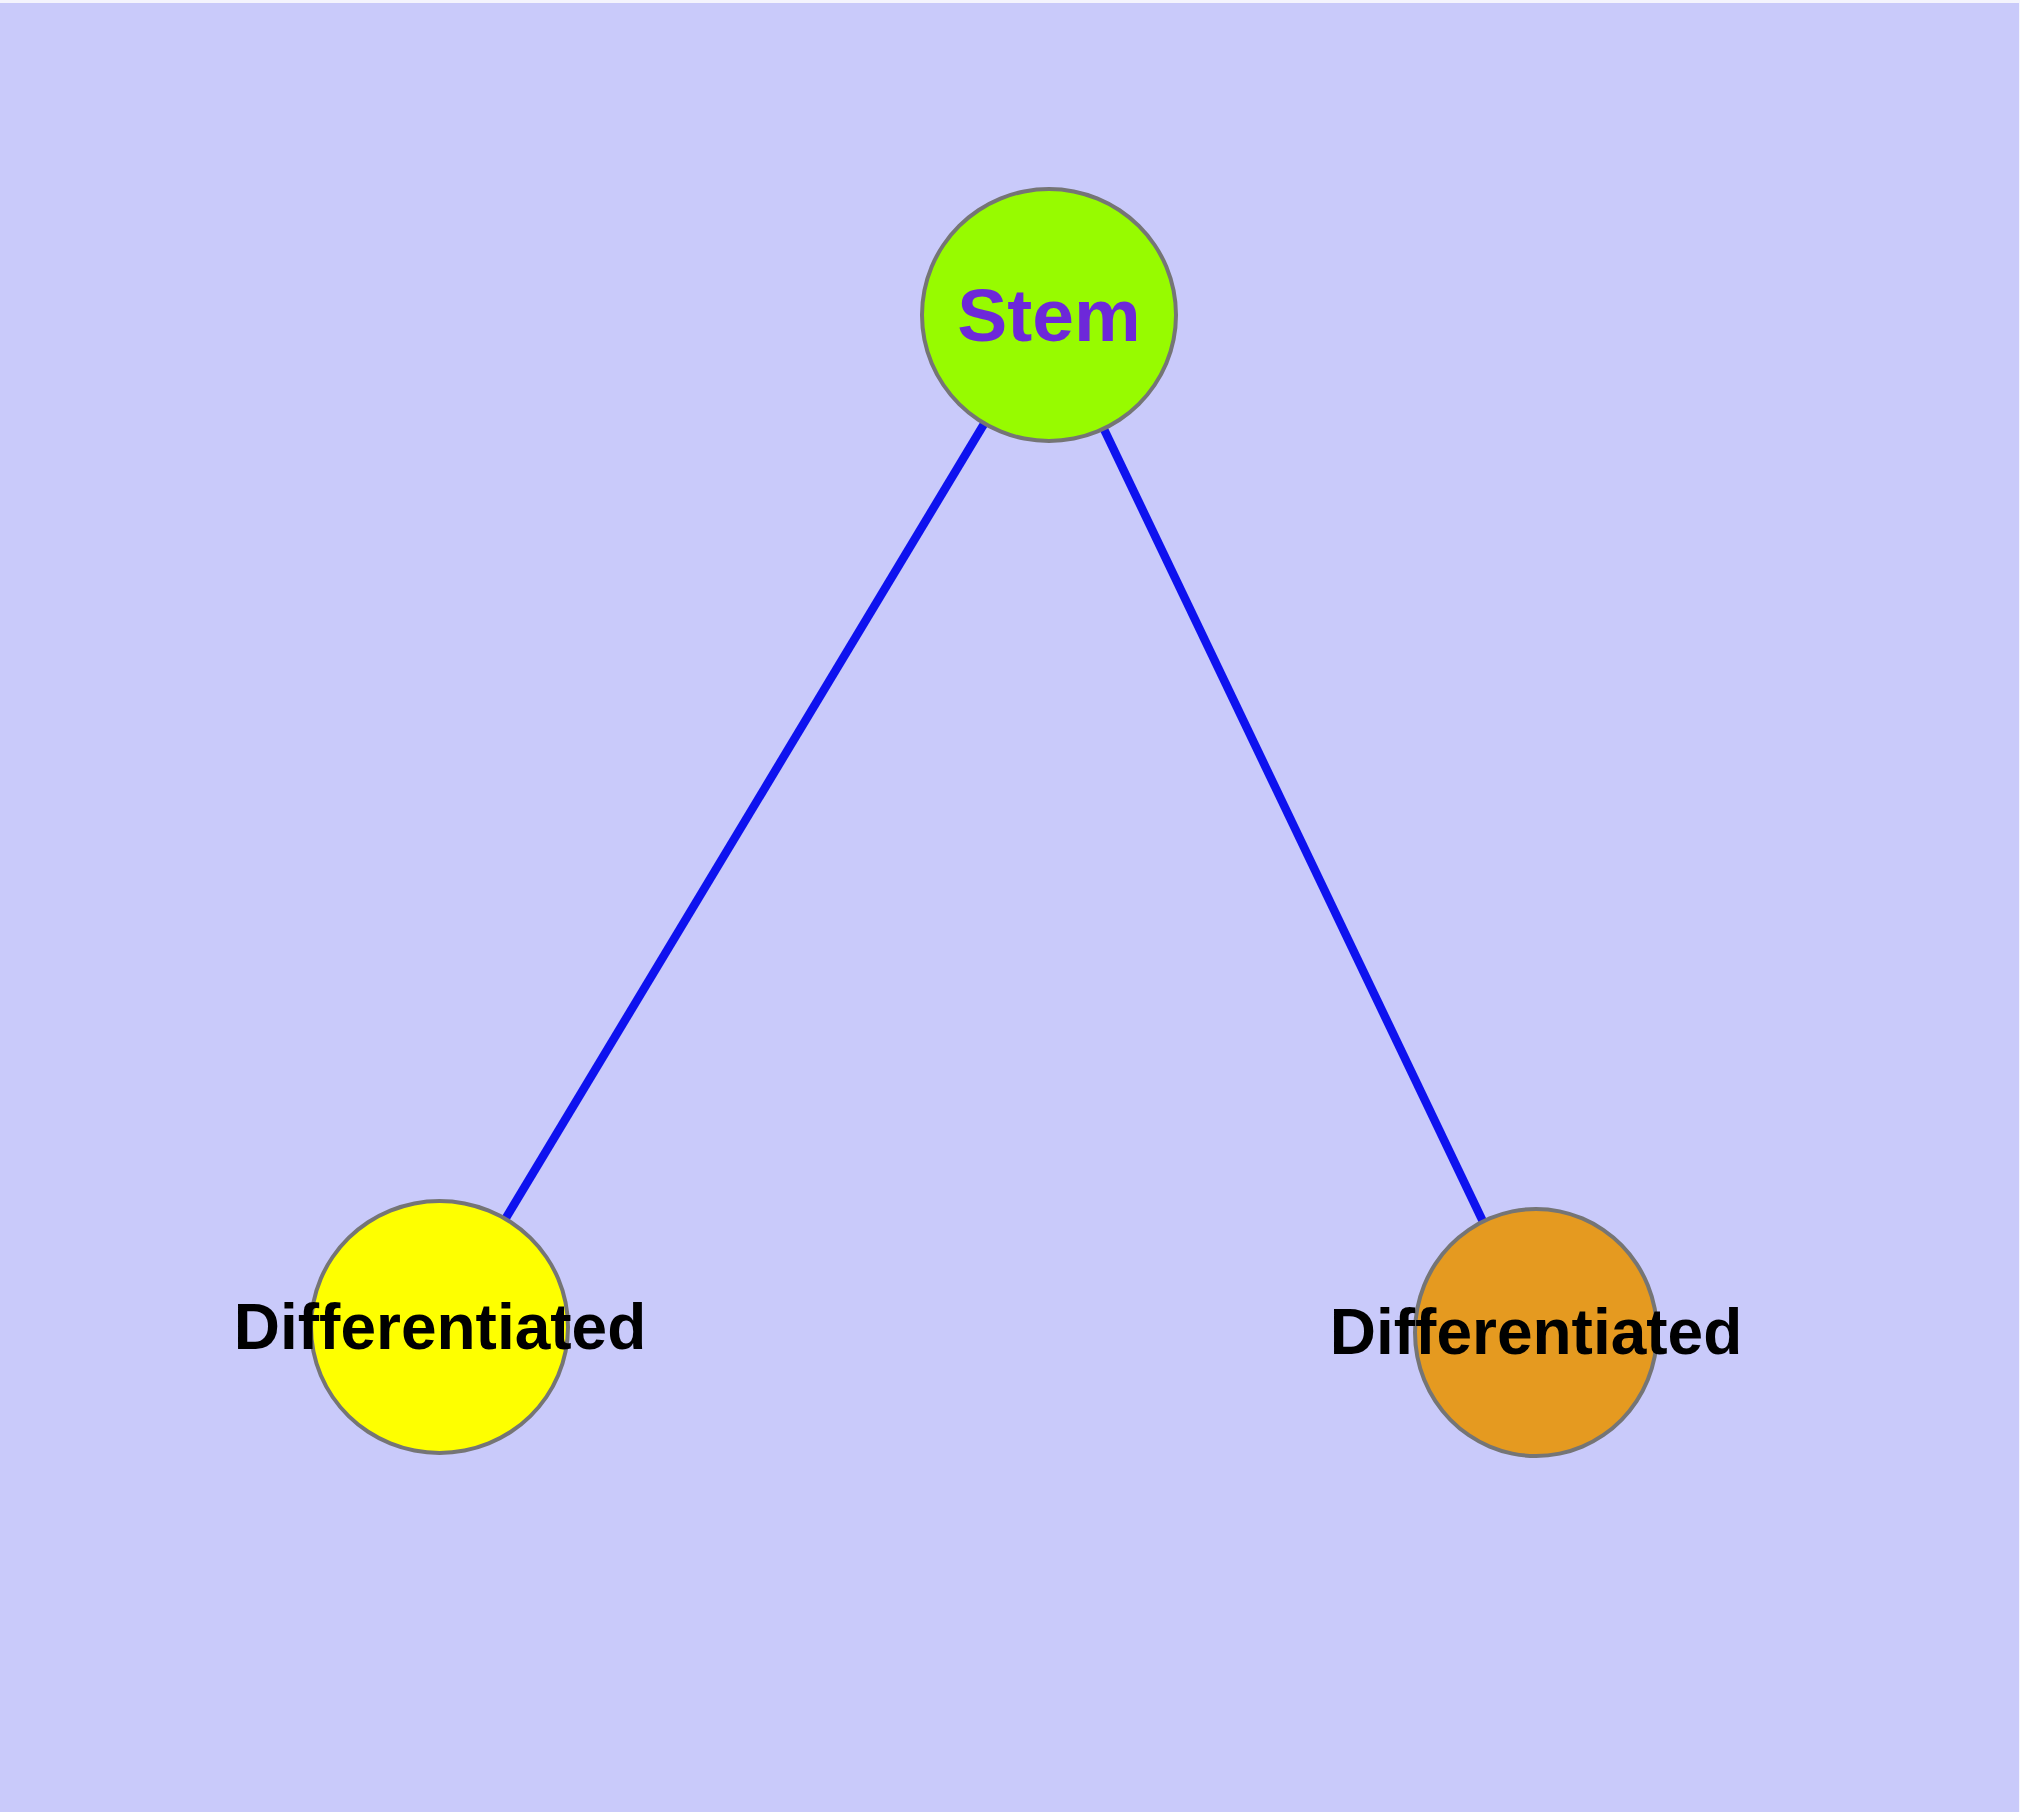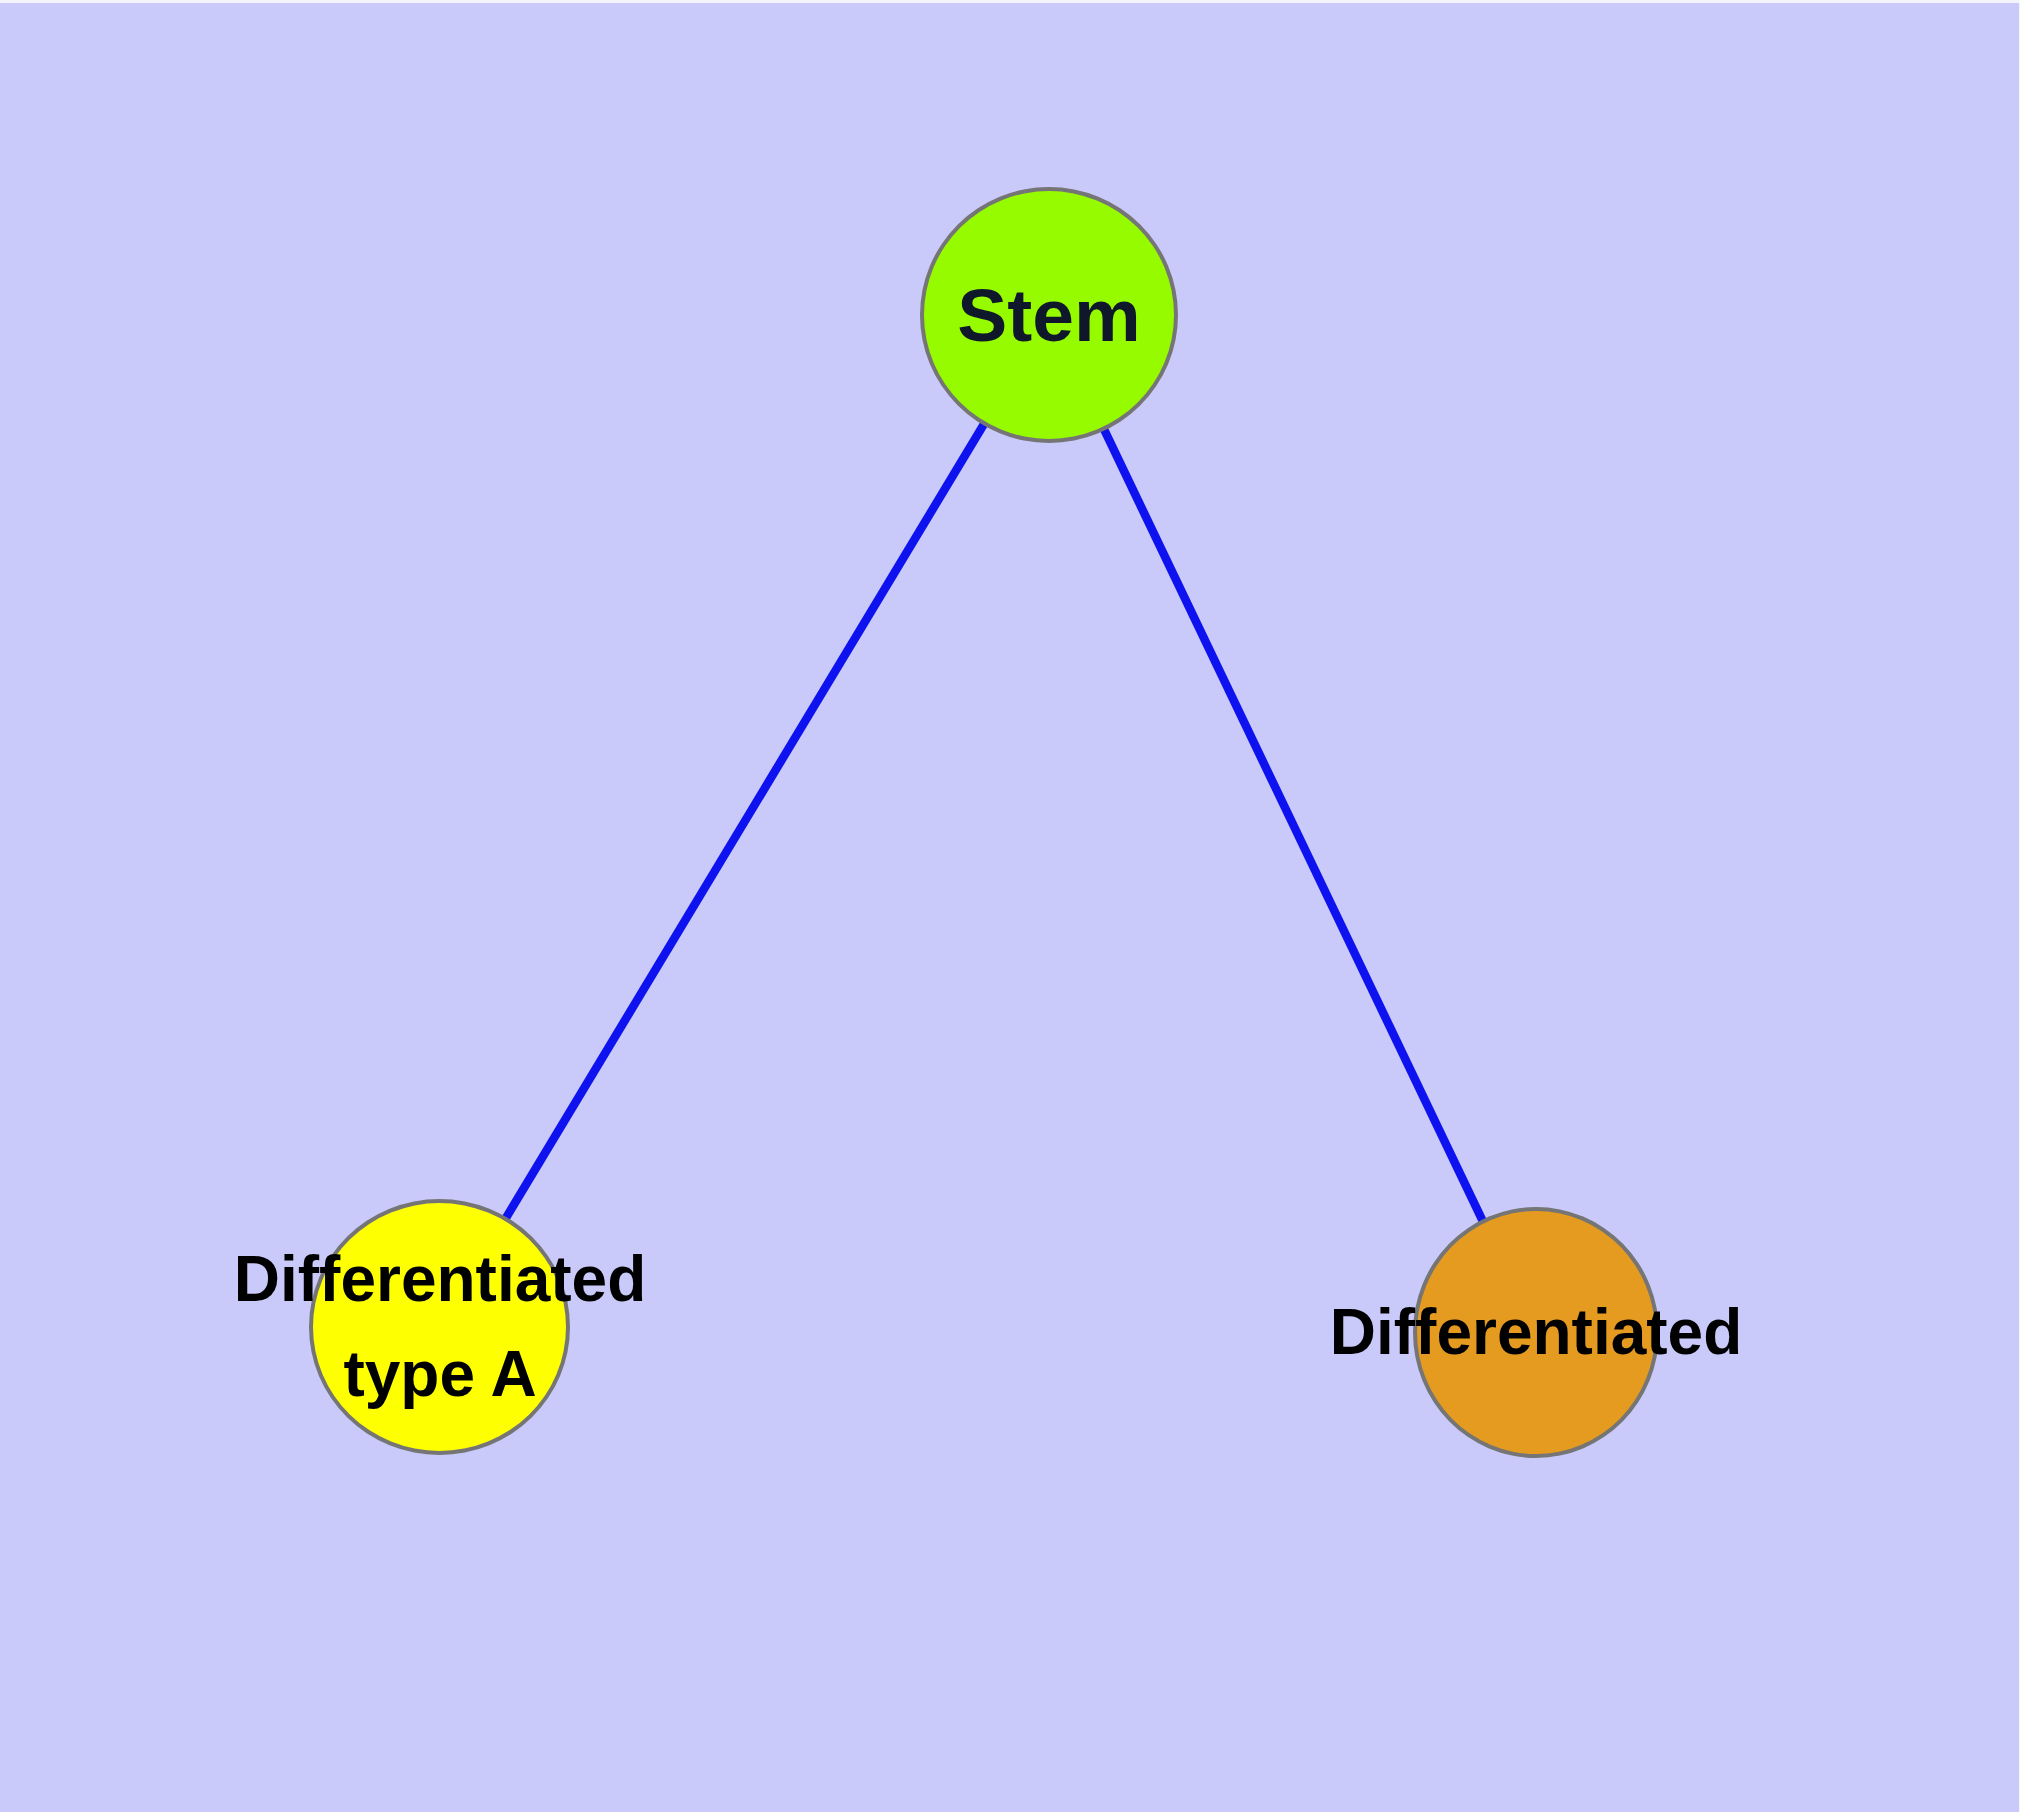--- a/index.html
+++ b/index.html
@@ -66,27 +66,26 @@
 
   <svg class="edge-layer" width="2021" height="1812" viewBox="0 0 2384 2138">
     <line x1="1238" y1="372" x2="519" y2="1566" stroke="#0e12ef" stroke-width="10"></line>
     <line x1="1238" y1="372" x2="1812" y2="1572" stroke="#0e12ef" stroke-width="10"></line>
   </svg>
 
   <div class="node-circle" style="left: 920px; top: 187px; width: 258px; height: 256px; background: rgb(151, 251, 0); border-color: rgb(117, 117, 117); border-width: 4.2px;"></div>
   <div class="node-circle" style="left: 309px; top: 1199px; width: 261px; height: 256px; background: rgb(254, 255, 0); border-color: rgb(117, 117, 117); border-width: 4.2px;"></div>
   <div class="node-circle" style="left: 1413px; top: 1207px; width: 246px; height: 251px; background: rgb(229, 154, 32); border-color: rgb(117, 117, 117); border-width: 4.2px;"></div>
 
-  <div class="node-label single" style="left: 1049px; top: 315px; color: #0f172a;">
+  <div class="node-label single" style="left: 1049px; top: 315px; color: #6d28d9;">
     <span>Stem</span>
   </div>
 
   <div class="node-label two-line" style="left: 440px; top: 1327px; color: rgb(0, 0, 0);">
     <div>Differentiated</div>
-    <div>type A</div>
   </div>
 
   <div class="node-label two-line" style="left: 1536px; top: 1332px; color: rgb(0, 0, 0);">
     <div>Differentiated</div>
   </div>
 
   <div class="edge-strip-top"></div>
   <div class="edge-strip-right"></div>
 
 </div>

